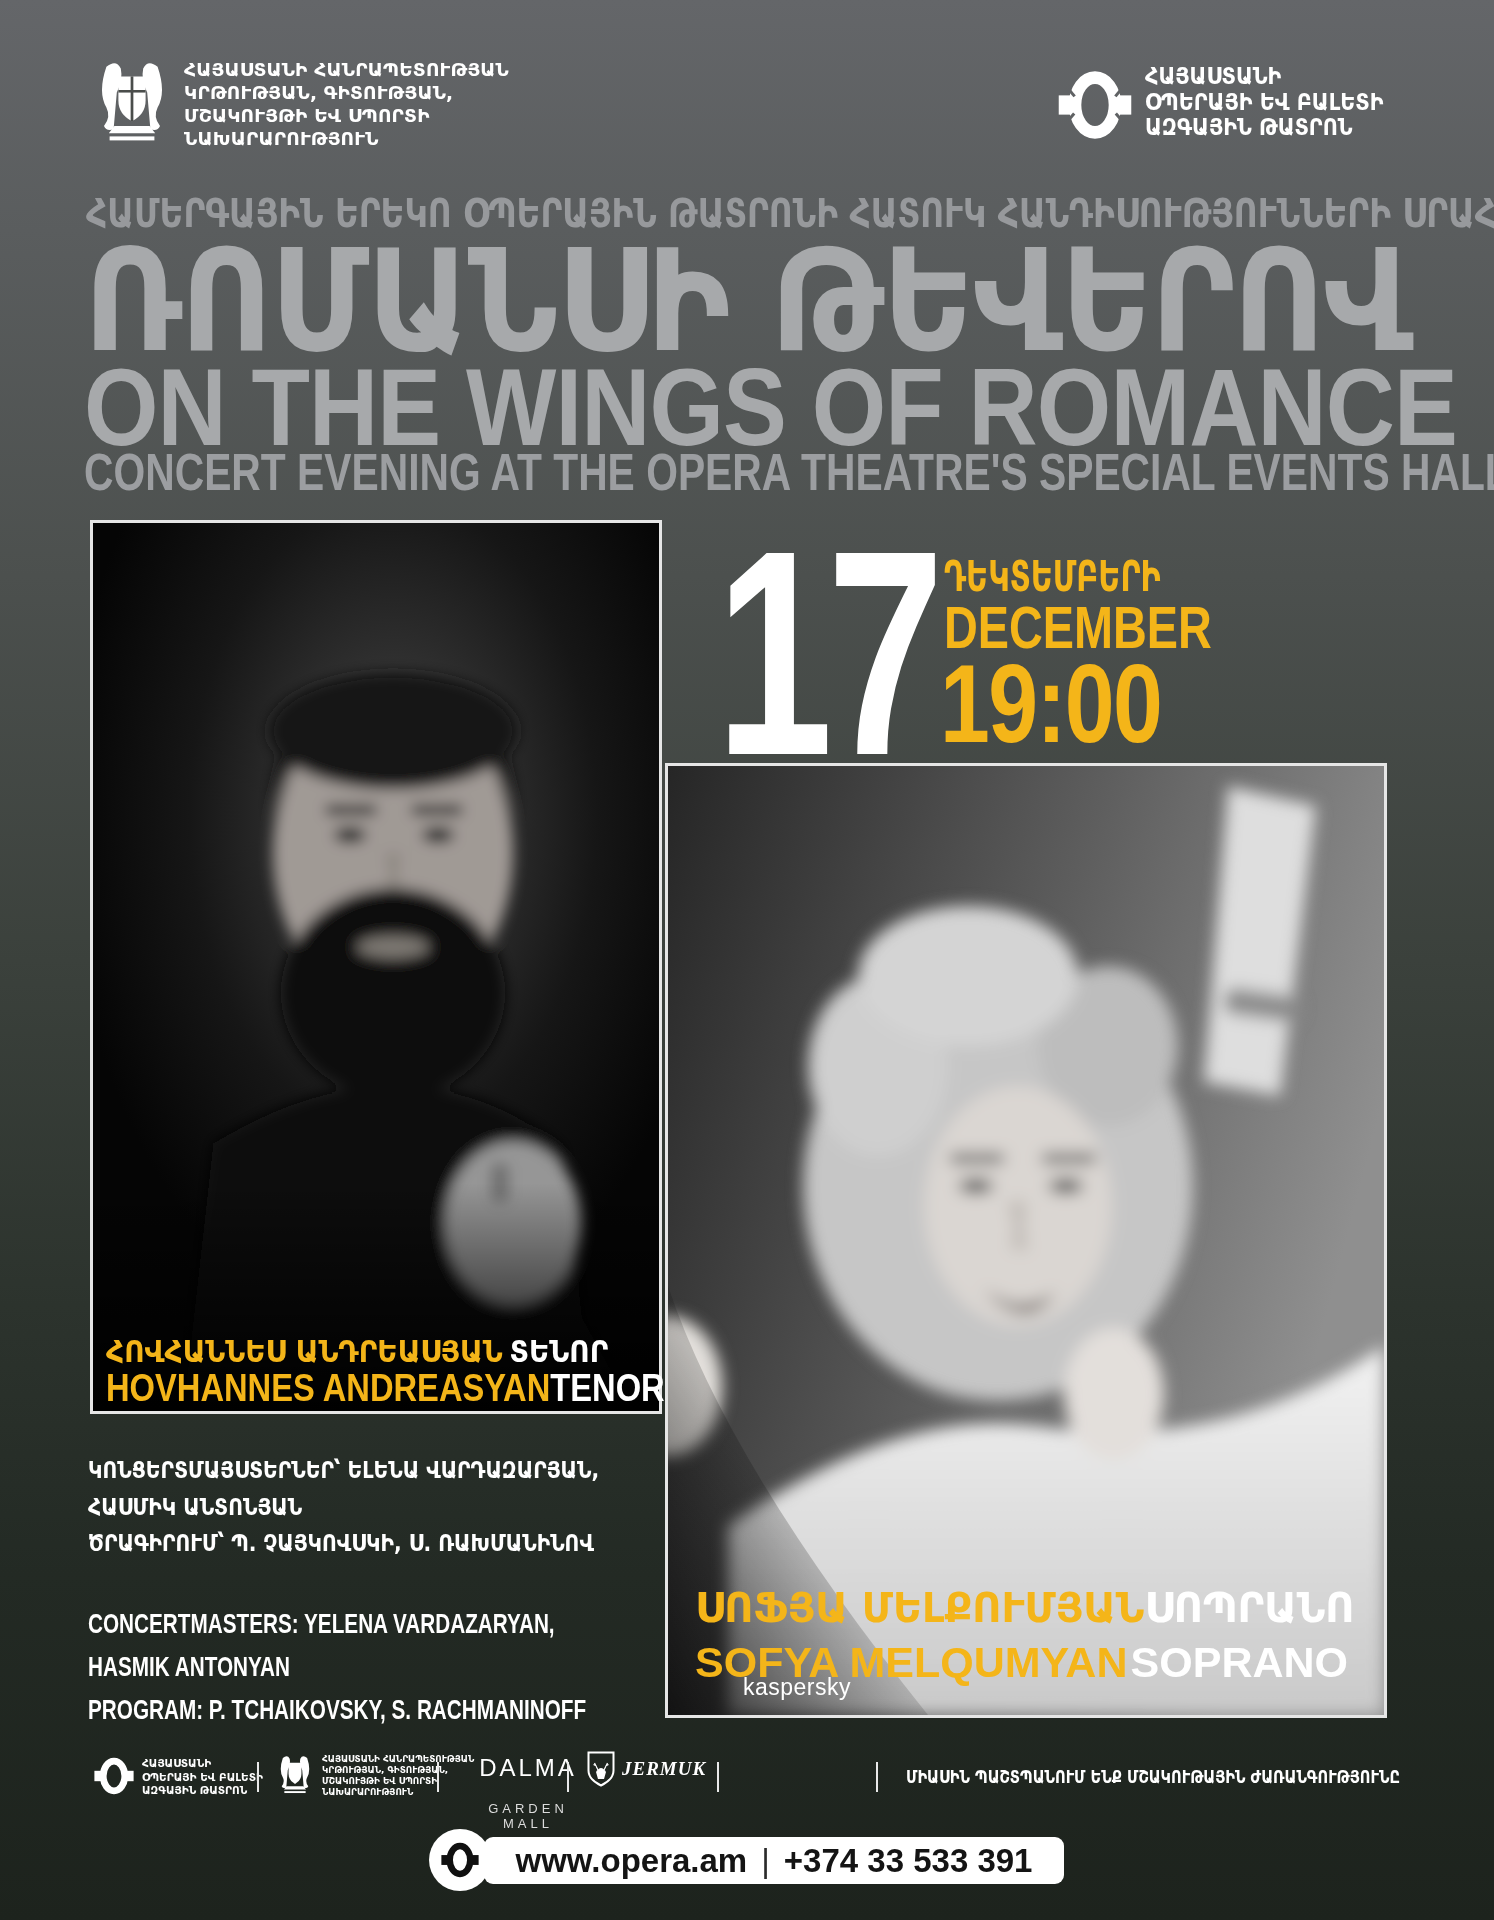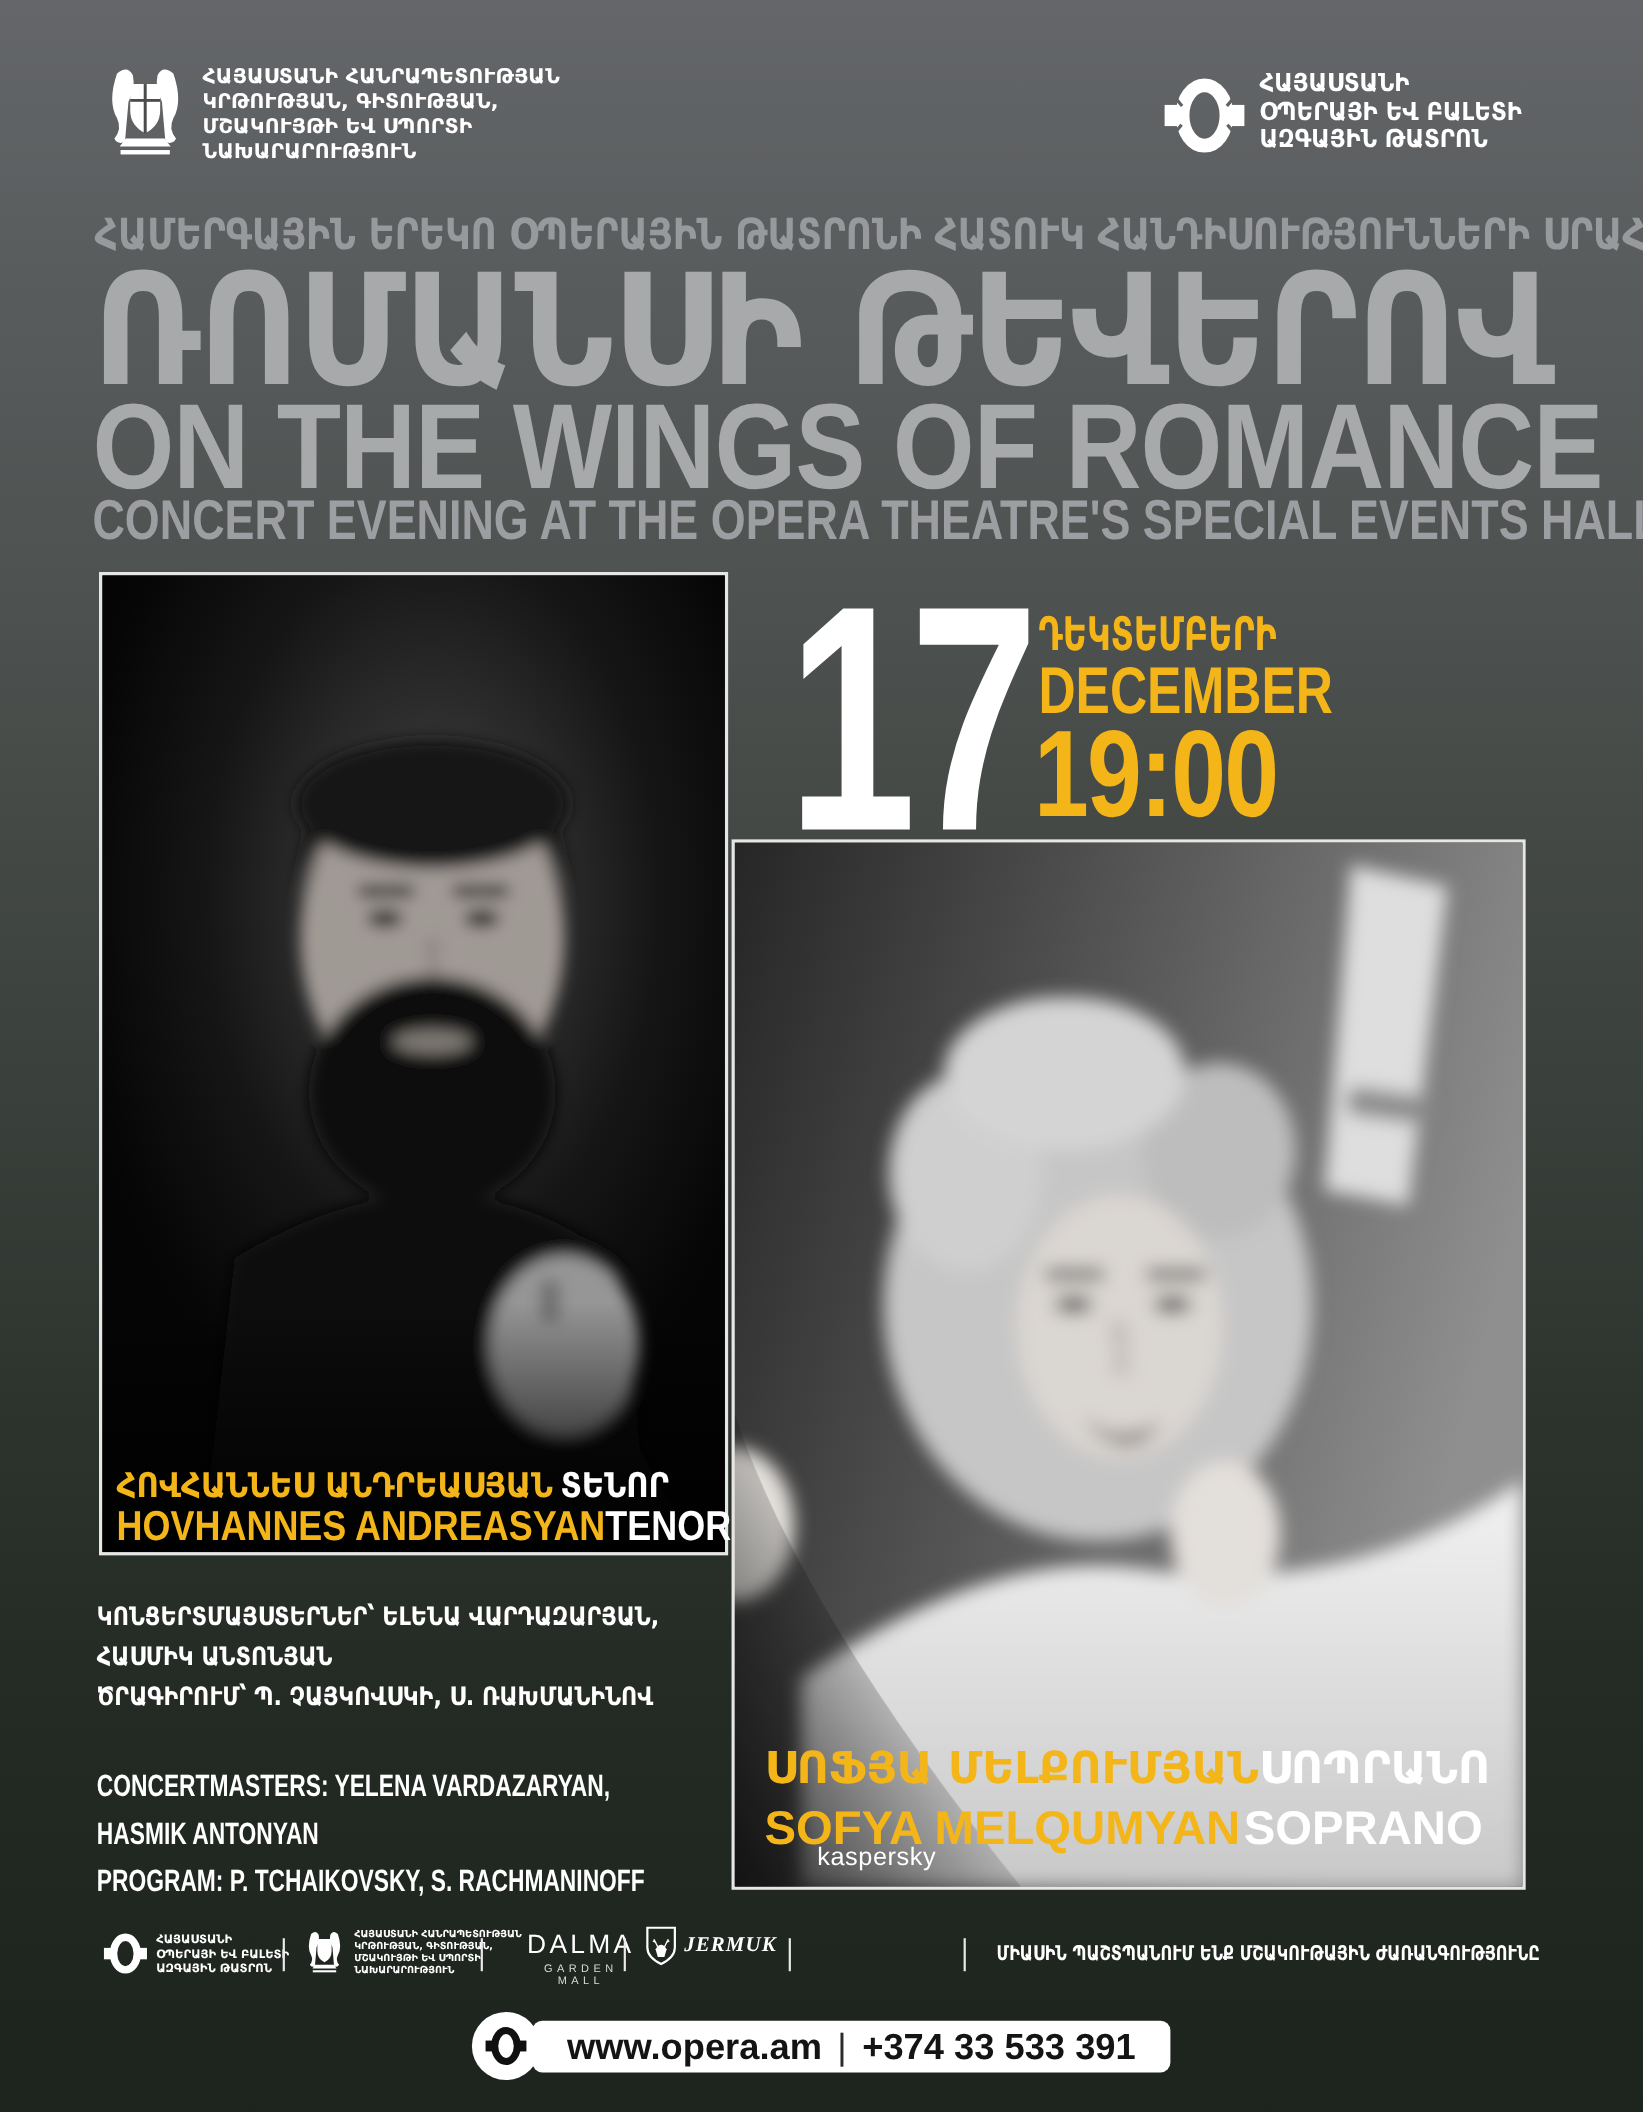--- a/index.html
+++ b/index.html
@@ -52,21 +52,21 @@
   #credits-en{left:88px;top:1602px;font-size:28px;line-height:43px;font-weight:700;transform:scale(.74,1);}
 
   
   .fdiv{position:absolute;top:1762px;width:2px;height:30px;background:#e9e9e9;}
   #f-opera-logo{left:94px;top:1756px;width:40px;height:40px;}
   #f-opera-text{left:142px;top:1757px;font-size:10.5px;line-height:13.5px;font-weight:700;}
   #f-coat{left:276px;top:1752px;width:38px;height:48px;}
   #f-ministry-text{left:322px;top:1754px;font-size:8.8px;line-height:11px;font-weight:700;}
   #f-dalma{left:478px;top:1756px;width:100px;text-align:center;}
   #f-dalma-word{font-size:24px;font-weight:400;letter-spacing:3px;font-family:"Liberation Sans",sans-serif;line-height:1;}
-  #f-dalma-sub{font-size:10px;letter-spacing:4px;margin-top:5px;color:#dcdcdc;text-align:center;}
+  #f-dalma-sub{font-size:13px;letter-spacing:4px;margin-top:21px;color:#dcdcdc;text-align:center;}
   #f-jermuk-crest{left:586px;top:1750px;width:30px;height:42px;}
   #f-jermuk-word{left:622px;top:1758px;font-size:19px;font-weight:700;letter-spacing:1px;font-family:"Liberation Serif","DejaVu Serif",serif;font-style:italic;}
   #f-kaspersky{left:743px;top:1674px;font-size:23px;font-weight:500;letter-spacing:.5px;font-family:"Liberation Sans",sans-serif;}
   #f-tagline{left:906px;top:1766px;font-size:18.5px;font-weight:700;transform:scale(.79,1);}
 
   
   #pill{left:484px;top:1837px;width:580px;height:47px;background:#ffffff;border-radius:9px;
         display:flex;align-items:center;justify-content:center;}
   #pill-text{color:#141414;font-size:33px;font-weight:700;font-family:"Liberation Sans",sans-serif;white-space:nowrap;text-align:right;}
   #pill-text .sep{font-weight:400;color:#2b2b2b;margin:0 14px;}

